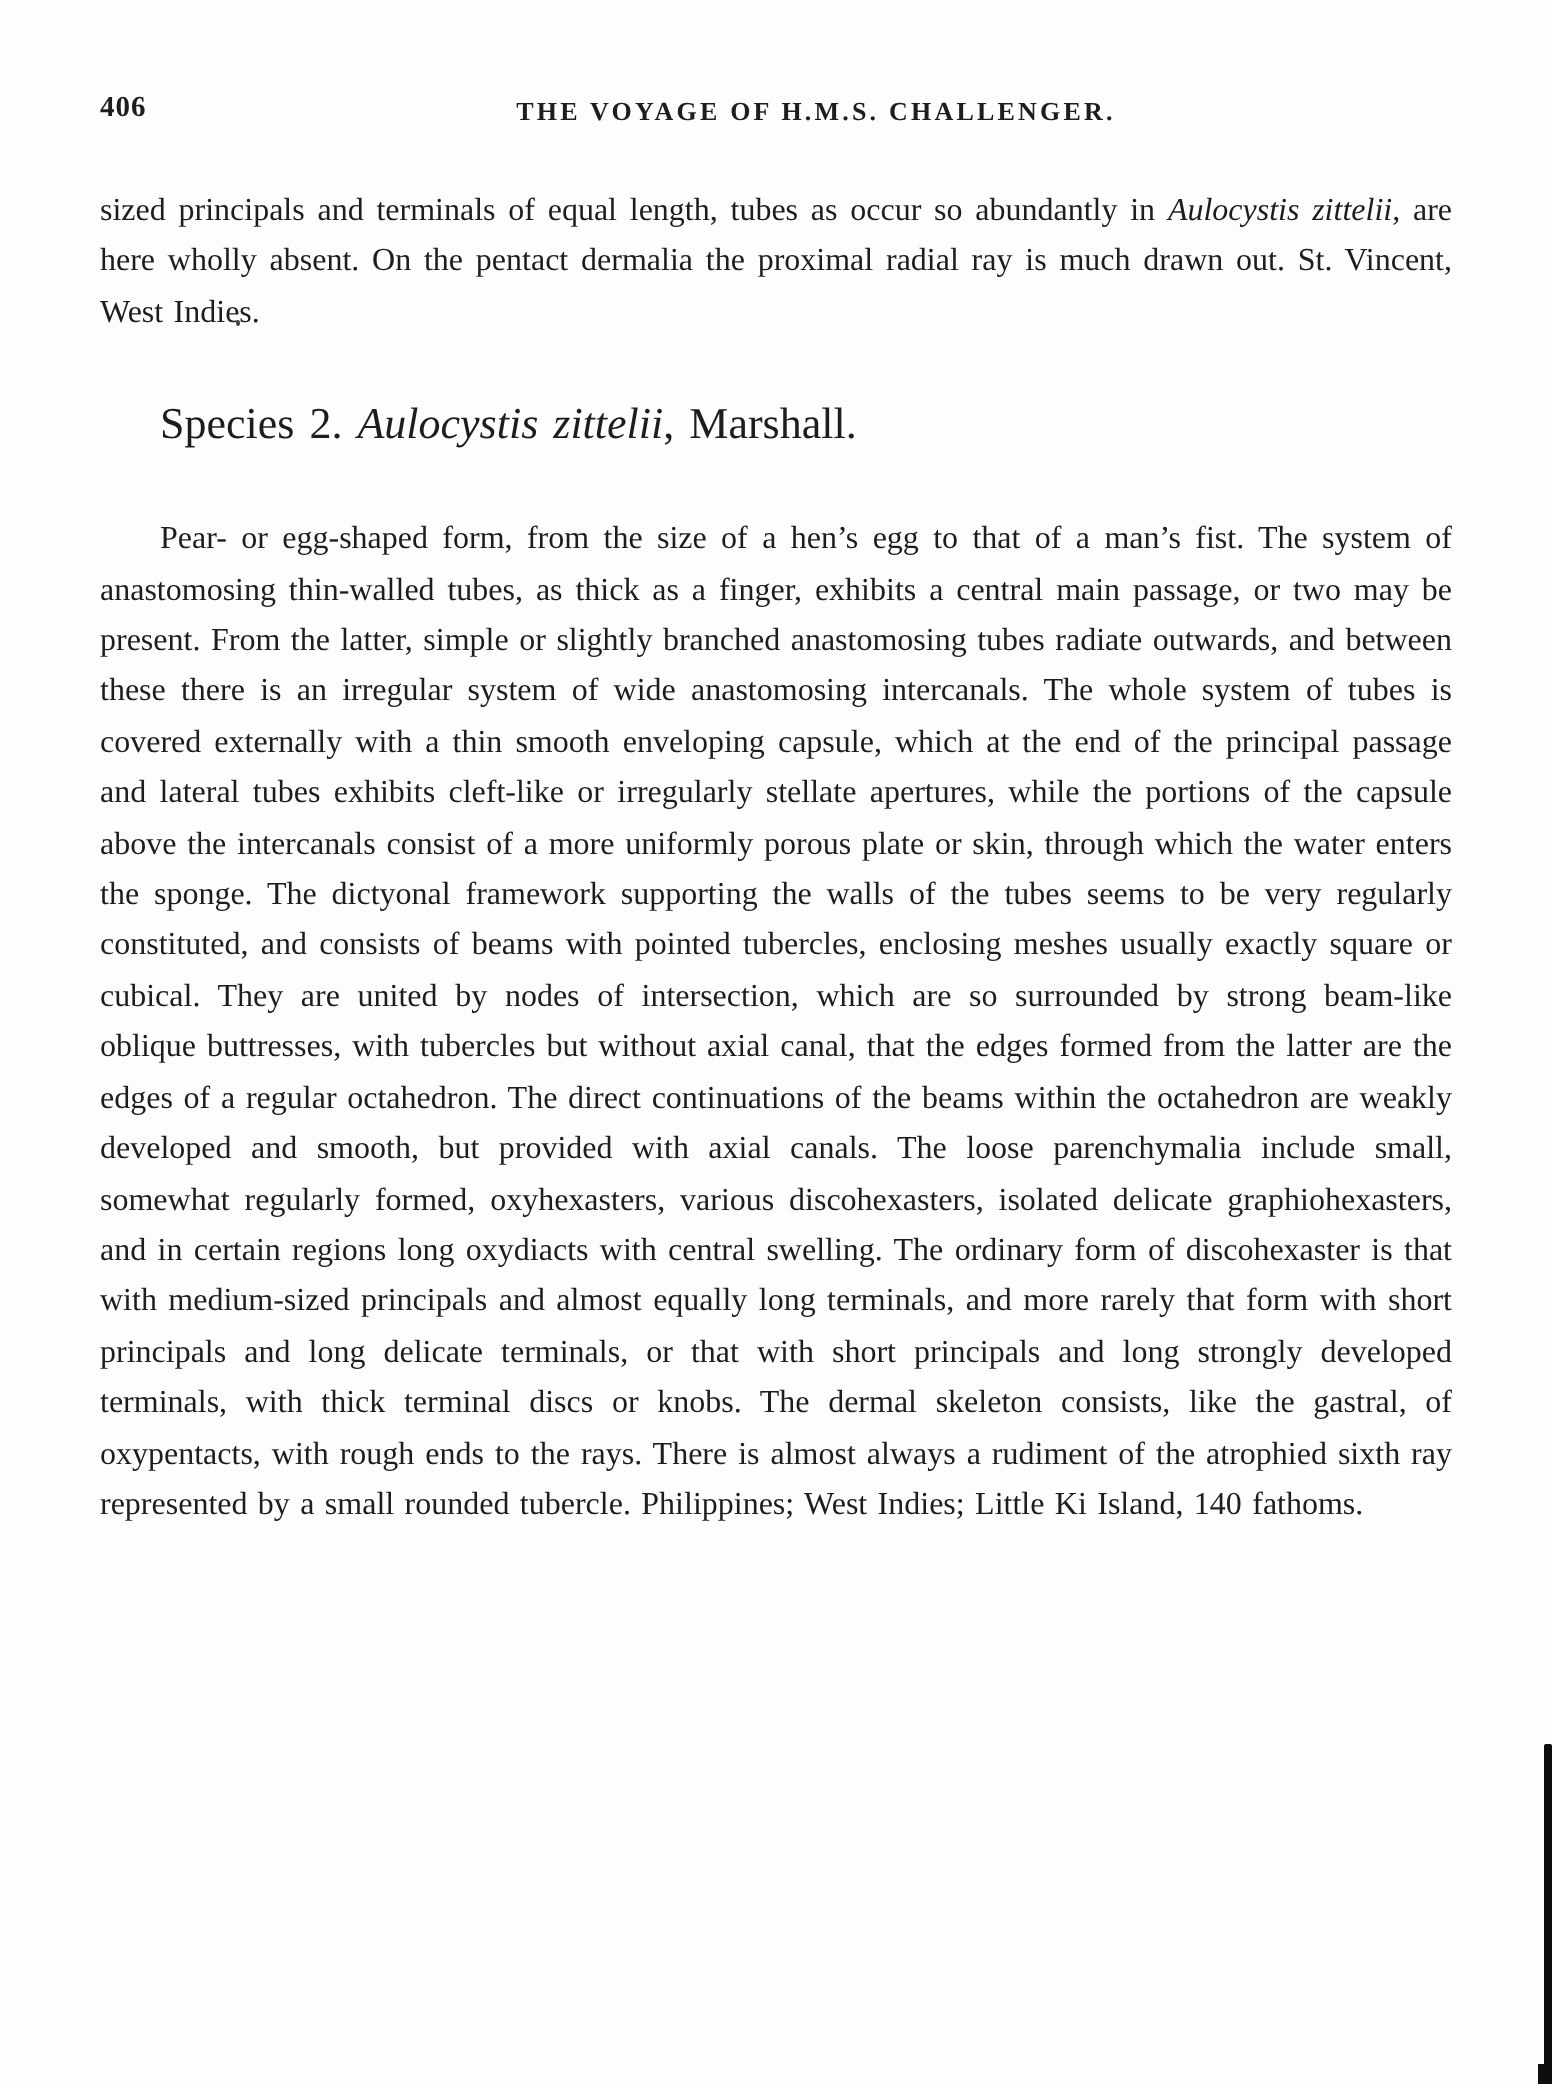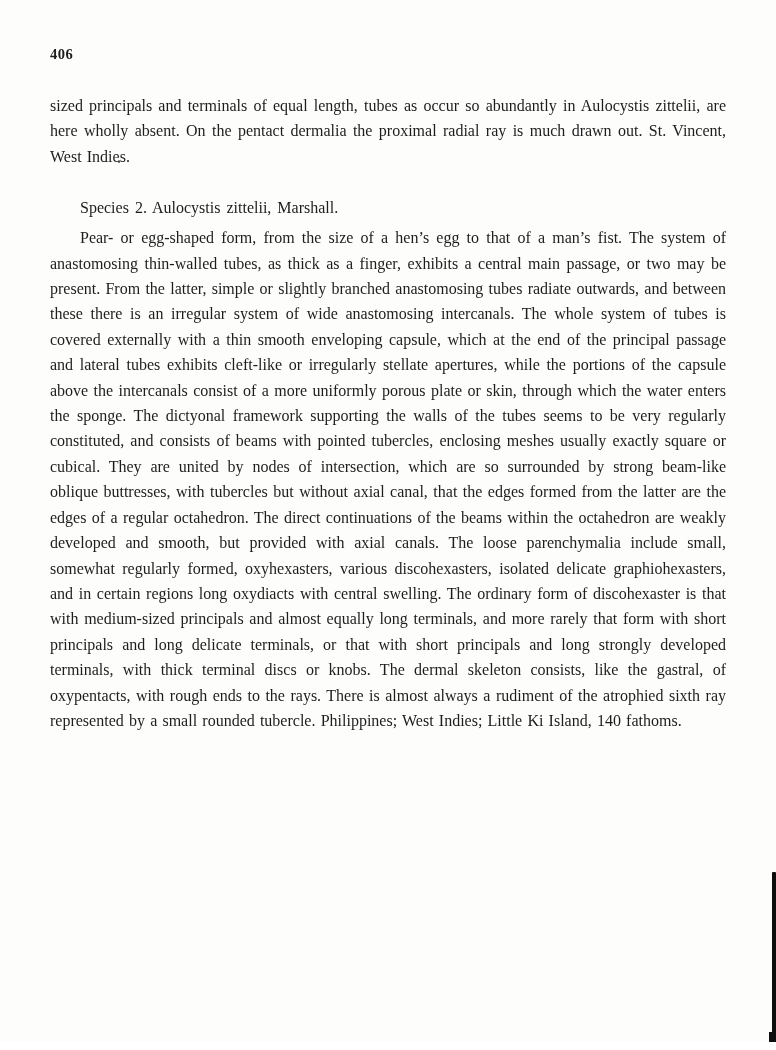--- a/index.html
+++ b/index.html
@@ -34,27 +34,27 @@
   p.para {
     font-size: 16px;
     line-height: 25.4px;
     text-align: justify;
     word-spacing: 1.2px;
   }
   p.indent { text-indent: 30px; }
 
   .species-heading {
     margin-top: 30px;
-    margin-bottom: 8px;
-    font-size: 16px;
+    margin-bottom: 32px;
+    font-size: 22px;
     text-indent: 30px;
     word-spacing: 2px;
   }
 
-  .italic { }
+  .italic { font-style: italic; }
 
   
   .artifact-right {
     position: absolute; right: 0; top: 872px;
     width: 4px; height: 178px;
     background: #0e0e0e; border-radius: 1px;
   }
   .artifact-corner {
     position: absolute; right: 0; bottom: 0;
     width: 7px; height: 10px;
@@ -67,20 +67,21 @@
   }
 </style>
 </head>
 <body>
 
 <div class="page">
   <div class="page-inner">
 
     <header class="page-header">
       <span class="page-number">406</span>
+      <span class="running-title">THE VOYAGE OF H.M.S. CHALLENGER.</span>
     </header>
 
     <main class="body-text">
       <p class="para"><span>sized principals and terminals of equal length, tubes as occur so abundantly in </span><span class="italic">Aulocystis zittelii</span><span>, are here wholly absent.  On the pentact dermalia the proximal radial ray is much drawn out.  St. Vincent, West Indies.</span></p>
 
       <p class="species-heading"><span>Species 2.  </span><span class="italic">Aulocystis zittelii</span><span>, Marshall.</span></p>
 
       <p class="para indent"><span>Pear- or egg-shaped form, from the size of a hen’s egg to that of a man’s fist.  The system of anastomosing thin-walled tubes, as thick as a finger, exhibits a central main passage, or two may be present.  From the latter, simple or slightly branched anastomosing tubes radiate outwards, and between these there is an irregular system of wide anastomosing intercanals.  The whole system of tubes is covered externally with a thin smooth enveloping capsule, which at the end of the principal passage and lateral tubes exhibits cleft-like or irregularly stellate apertures, while the portions of the capsule above the intercanals consist of a more uniformly porous plate or skin, through which the water enters the sponge.  The dictyonal framework supporting the walls of the tubes seems to be very regularly constituted, and consists of beams with pointed tubercles, enclosing meshes usually exactly square or cubical.  They are united by nodes of intersection, which are so surrounded by strong beam-like oblique buttresses, with tubercles but without axial canal, that the edges formed from the latter are the edges of a regular octahedron.  The direct continuations of the beams within the octahedron are weakly developed and smooth, but provided with axial canals.  The loose parenchymalia include small, somewhat regularly formed, oxyhexasters, various discohexasters, isolated delicate graphiohexasters, and in certain regions long oxydiacts with central swelling.  The ordinary form of discohexaster is that with medium-sized principals and almost equally long terminals, and more rarely that form with short principals and long delicate terminals, or that with short principals and long strongly developed terminals, with thick terminal discs or knobs.  The dermal skeleton consists, like the gastral, of oxypentacts, with rough ends to the rays.  There is almost always a rudiment of the atrophied sixth ray represented by a small rounded tubercle.  Philippines; West Indies; Little Ki Island, 140 fathoms.</span></p>
     </main>
 

